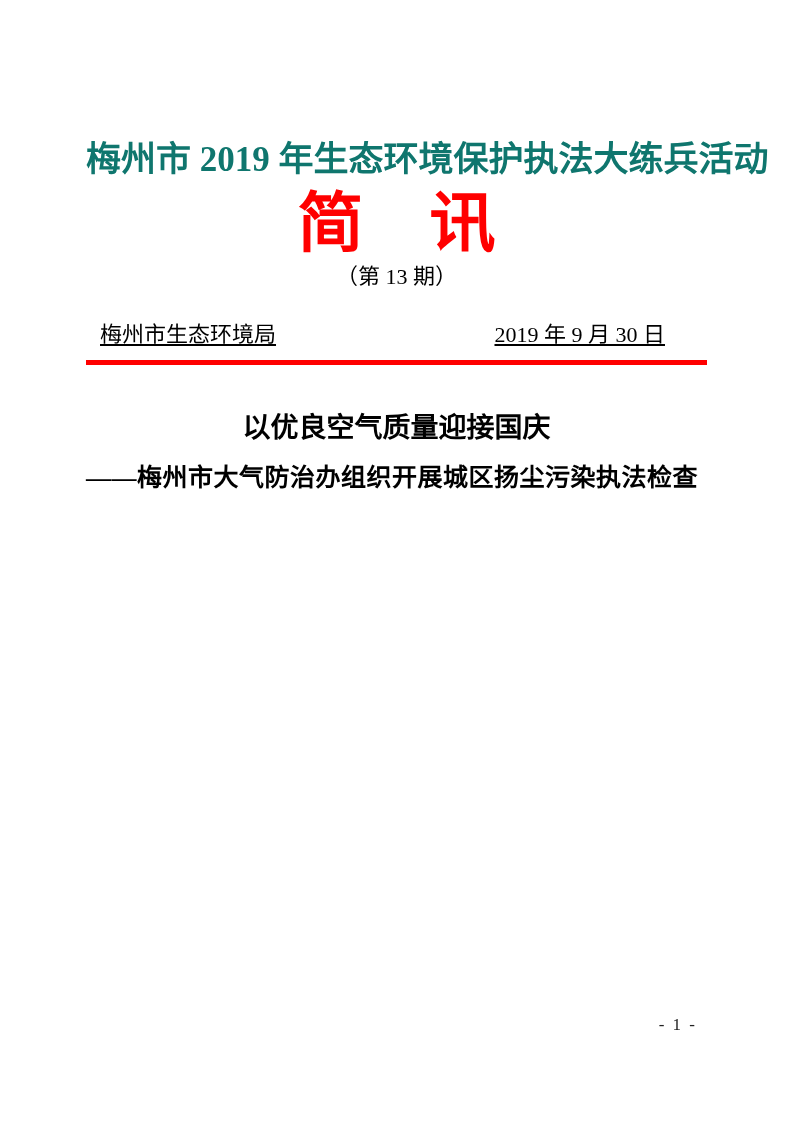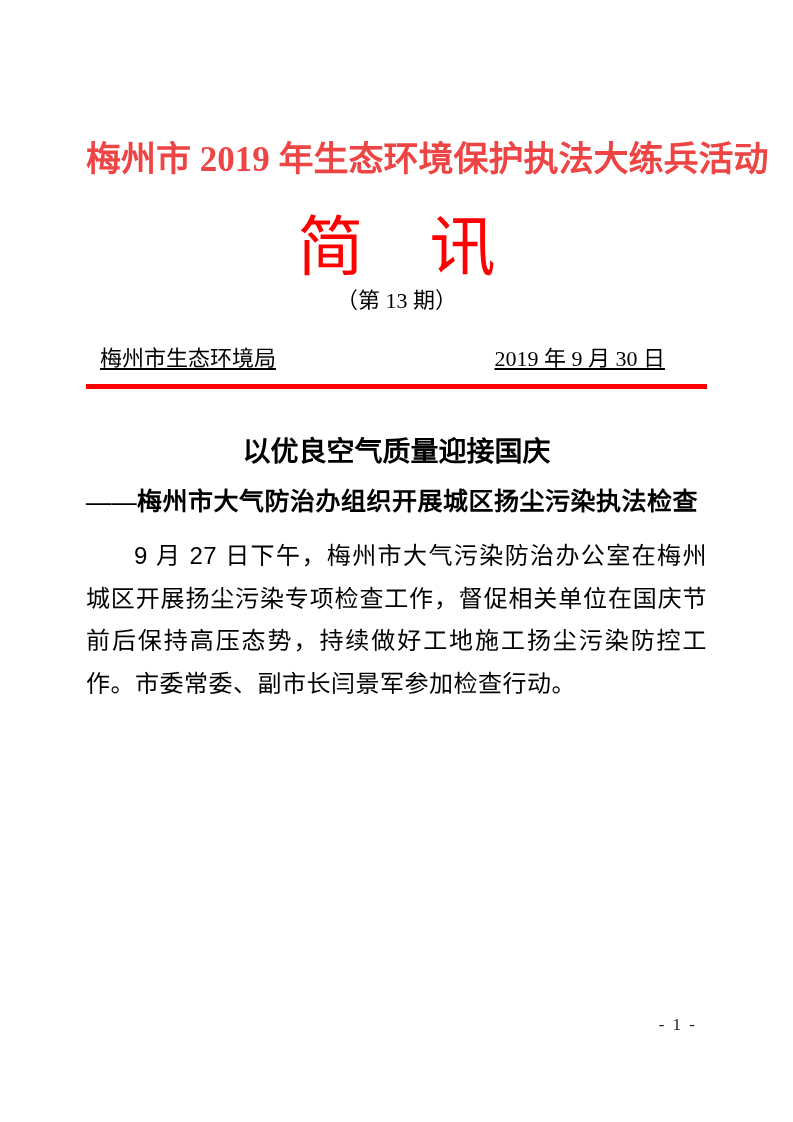--- a/index.html
+++ b/index.html
@@ -19,30 +19,30 @@
     font-family: "Liberation Serif", "DejaVu Serif", serif;
     color: #000000;
   }
   
   .activity-title {
     margin-top: 130px;
     text-align: center;
     white-space: nowrap;
     font-size: 35px;
     font-weight: bold;
-    color: #ef4444;
+    color: #0f766e;
     letter-spacing: 0px;
     font-family: "Liberation Serif", "DejaVu Serif", serif;
   }
   .bulletin-title {
-    margin-top: 32px;
+    margin-top: 8px;
     text-align: center;
     font-size: 66px;
     line-height: 1.05;
-    font-weight: normal;
+    font-weight: bold;
     color: #ff0000;
     font-family: "Liberation Serif", "DejaVu Serif", serif;
   }
   .issue-number {
     text-align: center;
     font-size: 22px;
     color: #000000;
     font-family: "Liberation Serif", "DejaVu Serif", serif;
   }
   .meta-row {
@@ -124,19 +124,18 @@
 
     <div class="red-rule"></div>
   </header>
 
   <main>
     <h1 class="article-title">以优良空气质量迎接国庆</h1>
 
     <h2 class="article-subtitle">——梅州市大气防治办组织开展城区扬尘污染执法检查</h2>
 
     <div class="article-body">
-      <p>9 月 27 日下午，梅州市大气污染防治办公室在梅州城区开展扬尘污染专项检查工作，督促相关单位在国庆节前后保持高压态势，持续做好工地施工扬尘污染防控工作。市委常委、副市长闫景军参加检查行动。</p>
     </div>
   </main>
 
   <div class="page-number">- 1 -</div>
 
 </div>
 
 </body></html>

